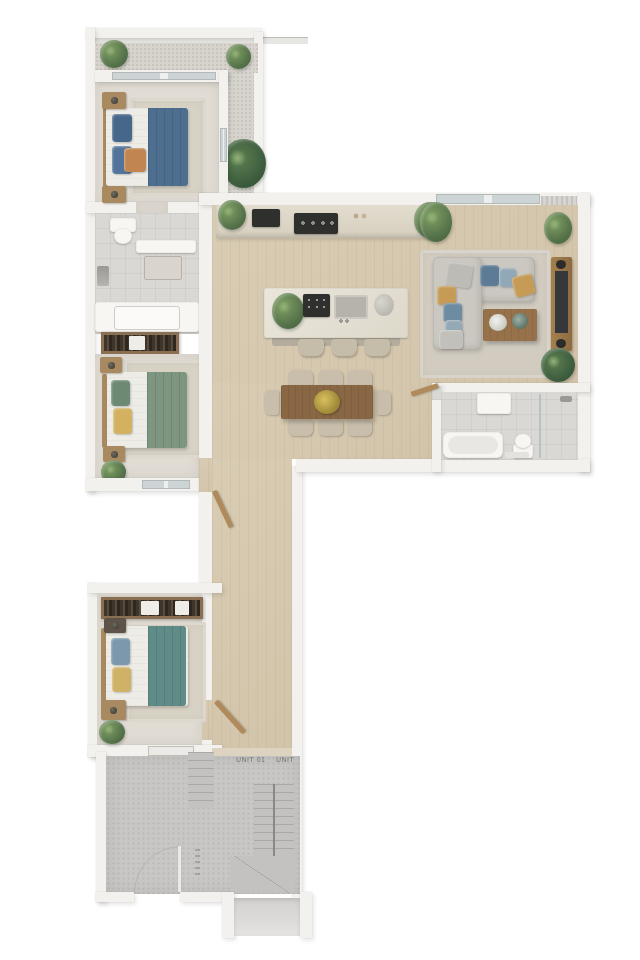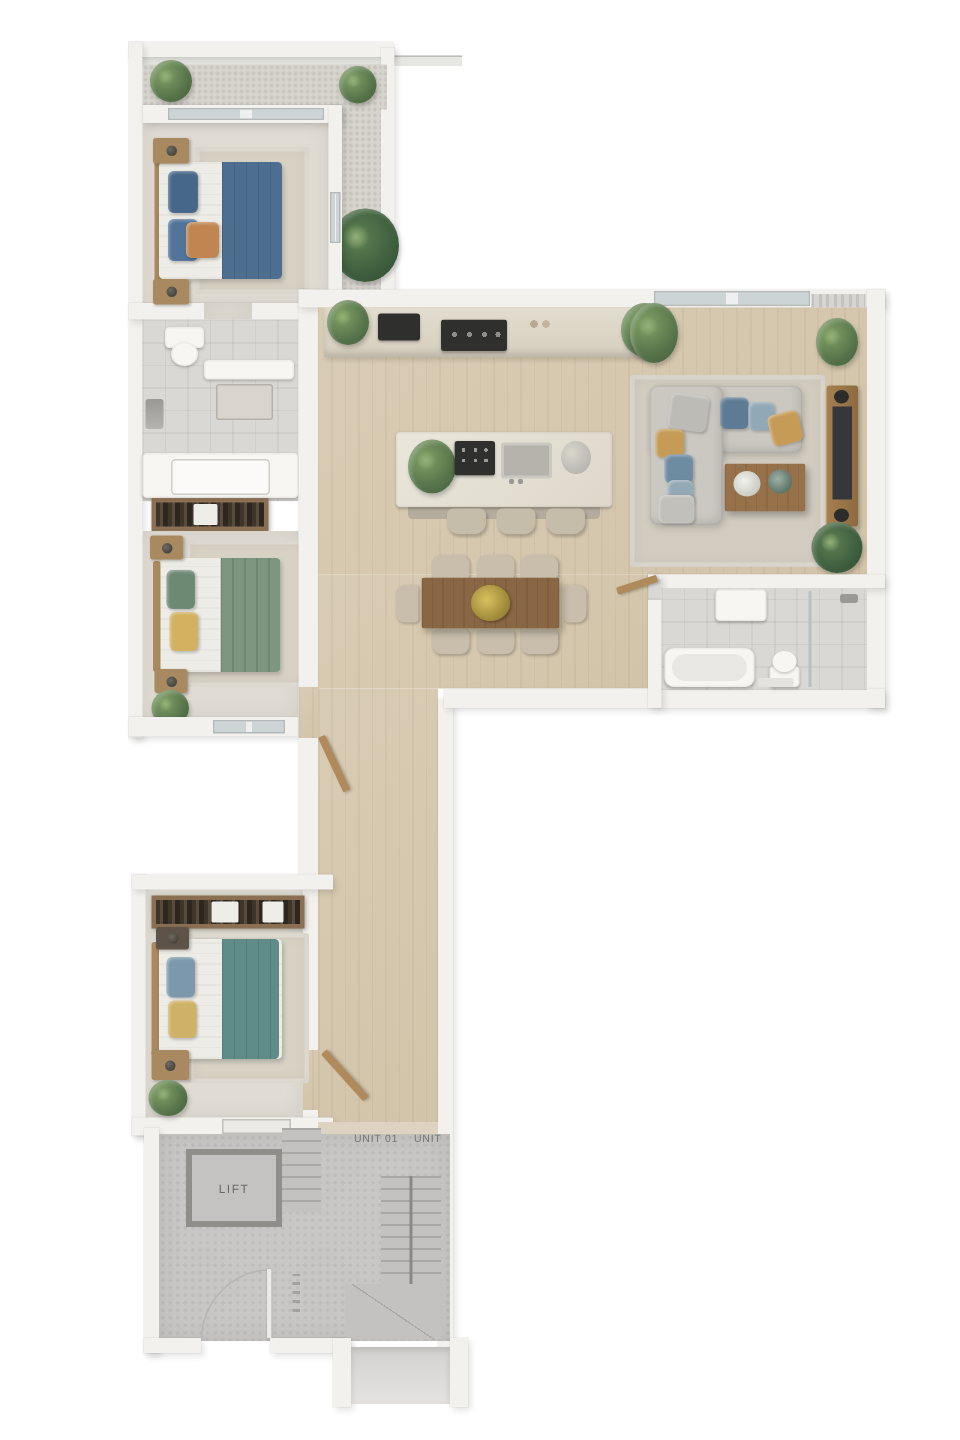--- a/index.html
+++ b/index.html
@@ -215,23 +215,20 @@
   <div class="pillow" style="left:112px;top:667px;width:19px;height:25px;background:#cfb167;"></div>
   <div class="nightstand" style="left:104px;top:618px;width:22px;height:15px;background:#5d5348;"></div>
   <div class="nightstand" style="left:101px;top:700px;width:25px;height:20px;"></div>
   <div class="plant" style="left:99px;top:720px;width:26px;height:24px;"></div>
 
   <div class="abs" style="left:212px;top:748px;width:80px;height:8px;background:#ded3c0;"></div>
   <div class="wall" style="left:96px;top:752px;width:10px;height:150px;"></div>
   <div class="floor-concrete" style="left:106px;top:756px;width:194px;height:138px;"></div>
   <div class="wall" style="left:96px;top:892px;width:38px;height:10px;"></div>
   <div class="wall" style="left:180px;top:892px;width:52px;height:10px;"></div>
-  <div class="lift-box" style="left:124px;top:766px;width:64px;height:52px;">
-    <span>LIFT</span>
-  </div>
   <div class="stairs" style="left:188px;top:752px;width:26px;height:56px;"></div>
   <div class="stairs" style="left:254px;top:784px;width:40px;height:74px;"></div>
   <div class="abs" style="left:273px;top:784px;width:2px;height:74px;background:#8a8987;"></div>
   <div class="abs" style="left:230px;top:856px;width:64px;height:37px;background:linear-gradient(34deg, #c3c2c0 49.4%, #a8a7a4 49.4% 50.6%, #c3c2c0 50.6%),linear-gradient(64deg, transparent 49.4%, #a8a7a4 49.4% 50.6%, transparent 50.6%);background-color:#c3c2c0;"></div>
   <div class="lbl" style="left:236px;top:756px;">UNIT 01</div>
   <div class="lbl" style="left:276px;top:756px;">UNIT</div>
   <div class="abs" style="left:195px;top:849px;width:5px;height:26px;background:repeating-linear-gradient(180deg,#8b8a86 0 2px,transparent 2px 6px);opacity:.6;"></div>
   <div class="arcq" style="left:134px;top:846px;width:92px;height:92px;clip-path:polygon(0 0,50% 0,50% 50%,0 50%);"></div>
   <div class="abs" style="left:178px;top:846px;width:3px;height:46px;background:#eceae6;box-shadow:0 0 1px rgba(0,0,0,.3);"></div>
 

